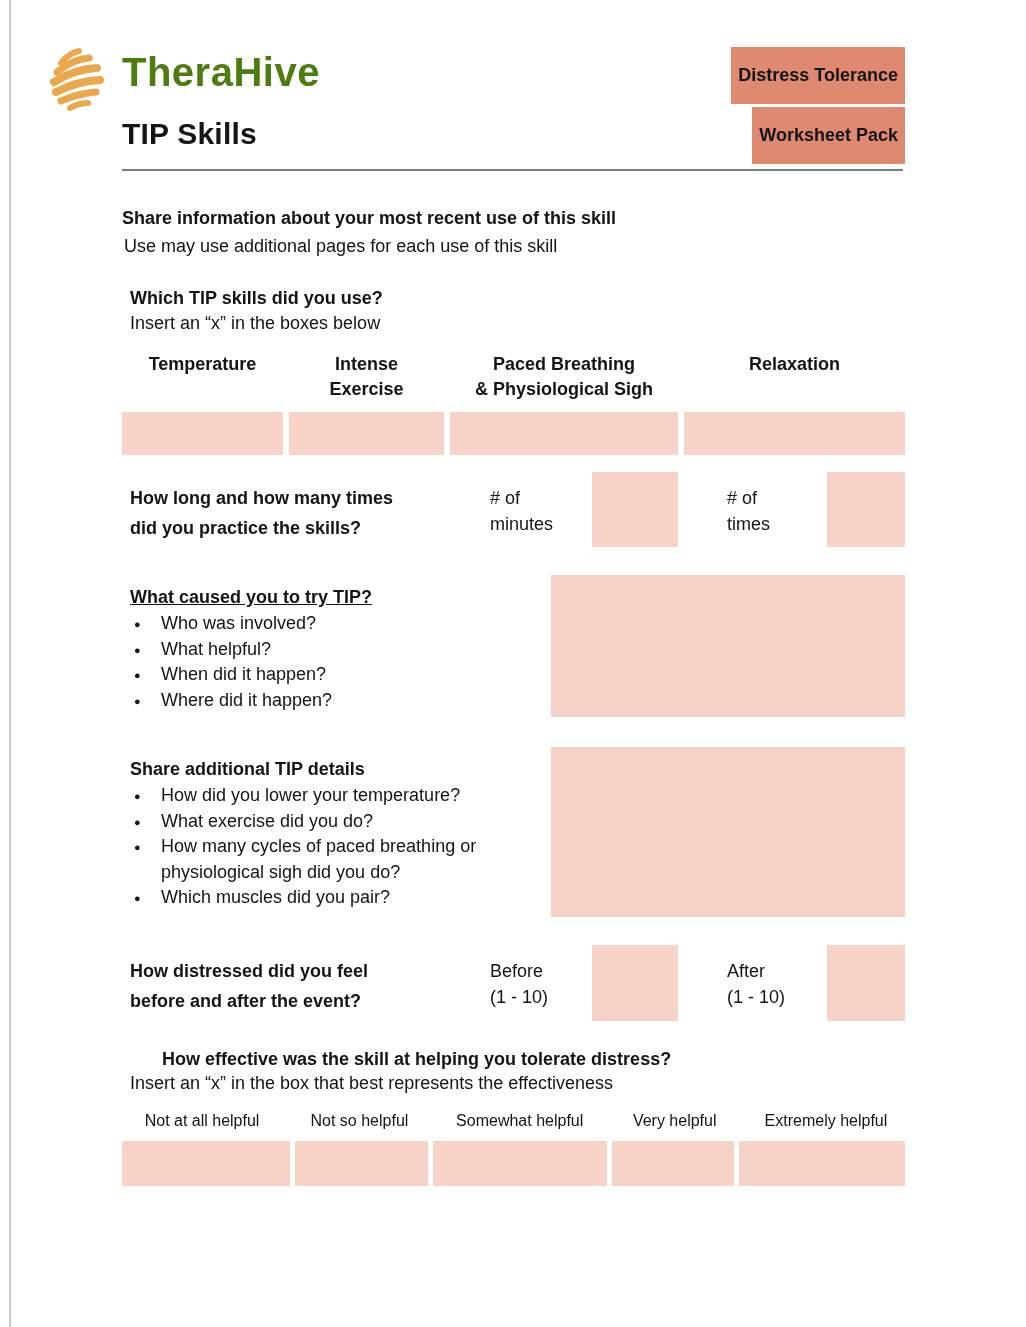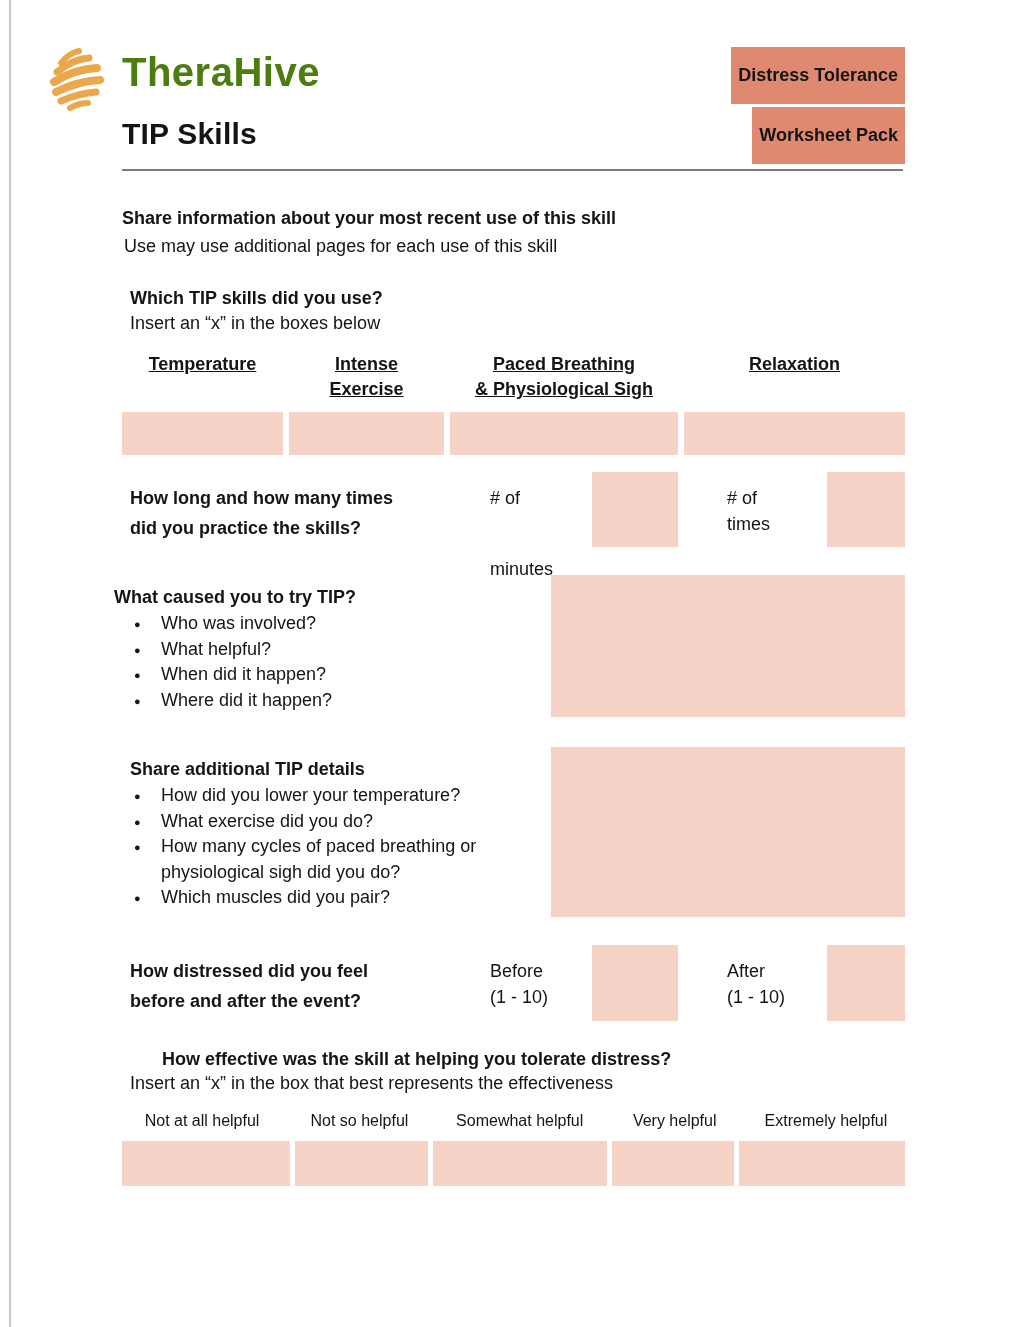--- a/index.html
+++ b/index.html
@@ -65,21 +65,21 @@
 
   <div class="abs page-title" style="left:122px; top:117px;">TIP Skills</div>
   <div class="abs rule" style="left:122px; top:169px; width:781px;"></div>
 
   <div class="abs t18 b" style="left:122px; top:206px;">Share information about your most recent use of this skill</div>
   <div class="abs t18" style="left:124px; top:234px;">Use may use additional pages for each use of this skill</div>
 
   <div class="abs t18 b" style="left:130px; top:286px;">Which TIP skills did you use?</div>
   <div class="abs t18" style="left:130px; top:311px;">Insert an “x” in the boxes below</div>
 
-  <div class="abs cols" style="left:122px; top:352px; width:783px; gap:6px;text-decoration:underline;">
+  <div class="abs cols" style="left:122px; top:352px; width:783px; gap:6px;">
     <div class="cell t18 b" style="width:161px;">
       <span>Temperature</span>
       <span></span>
     </div>
     <div class="cell t18 b" style="width:155px;">
       <span>Intense</span>
       <span>Exercise</span>
     </div>
     <div class="cell t18 b" style="width:228px;">
       <span>Paced Breathing</span>
@@ -96,30 +96,30 @@
     <div class="pinkbox" style="width:228px; height:43px;"></div>
     <div class="pinkbox" style="width:221px; height:43px;"></div>
   </div>
 
   <div class="abs t18 b two-line" style="left:130px; top:484px;">
     <span style="display:block;">How long and how many times</span>
     <span style="display:block;">did you practice the skills?</span>
   </div>
   <div class="abs t18 lbl-two" style="left:490px; top:485px;">
     <span style="display:block;"># of</span>
-    <span style="display:block;margin-top:45px;">minutes</span>
+    <span style="display:block;">minutes</span>
   </div>
   <div class="abs pinkbox" style="left:592px; top:472px; width:86px; height:75px;"></div>
   <div class="abs t18 lbl-two" style="left:727px; top:485px;">
     <span style="display:block;"># of</span>
     <span style="display:block;">times</span>
   </div>
   <div class="abs pinkbox" style="left:827px; top:472px; width:78px; height:75px;"></div>
 
-  <div class="abs t18 b" style="left:114px; top:585px;">What caused you to try TIP?</div>
+  <div class="abs t18 b" style="left:130px; top:585px;text-decoration:underline;">What caused you to try TIP?</div>
   <ul class="abs blist" style="left:130px; top:611px; width:400px;">
     <li>Who was involved?</li>
     <li>What helpful?</li>
     <li>When did it happen?</li>
     <li>Where did it happen?</li>
   </ul>
   <div class="abs pinkbox" style="left:551px; top:575px; width:354px; height:142px;"></div>
 
   <div class="abs t18 b" style="left:130px; top:757px;">Share additional TIP details</div>
   <ul class="abs blist" style="left:130px; top:783px; width:400px;">

